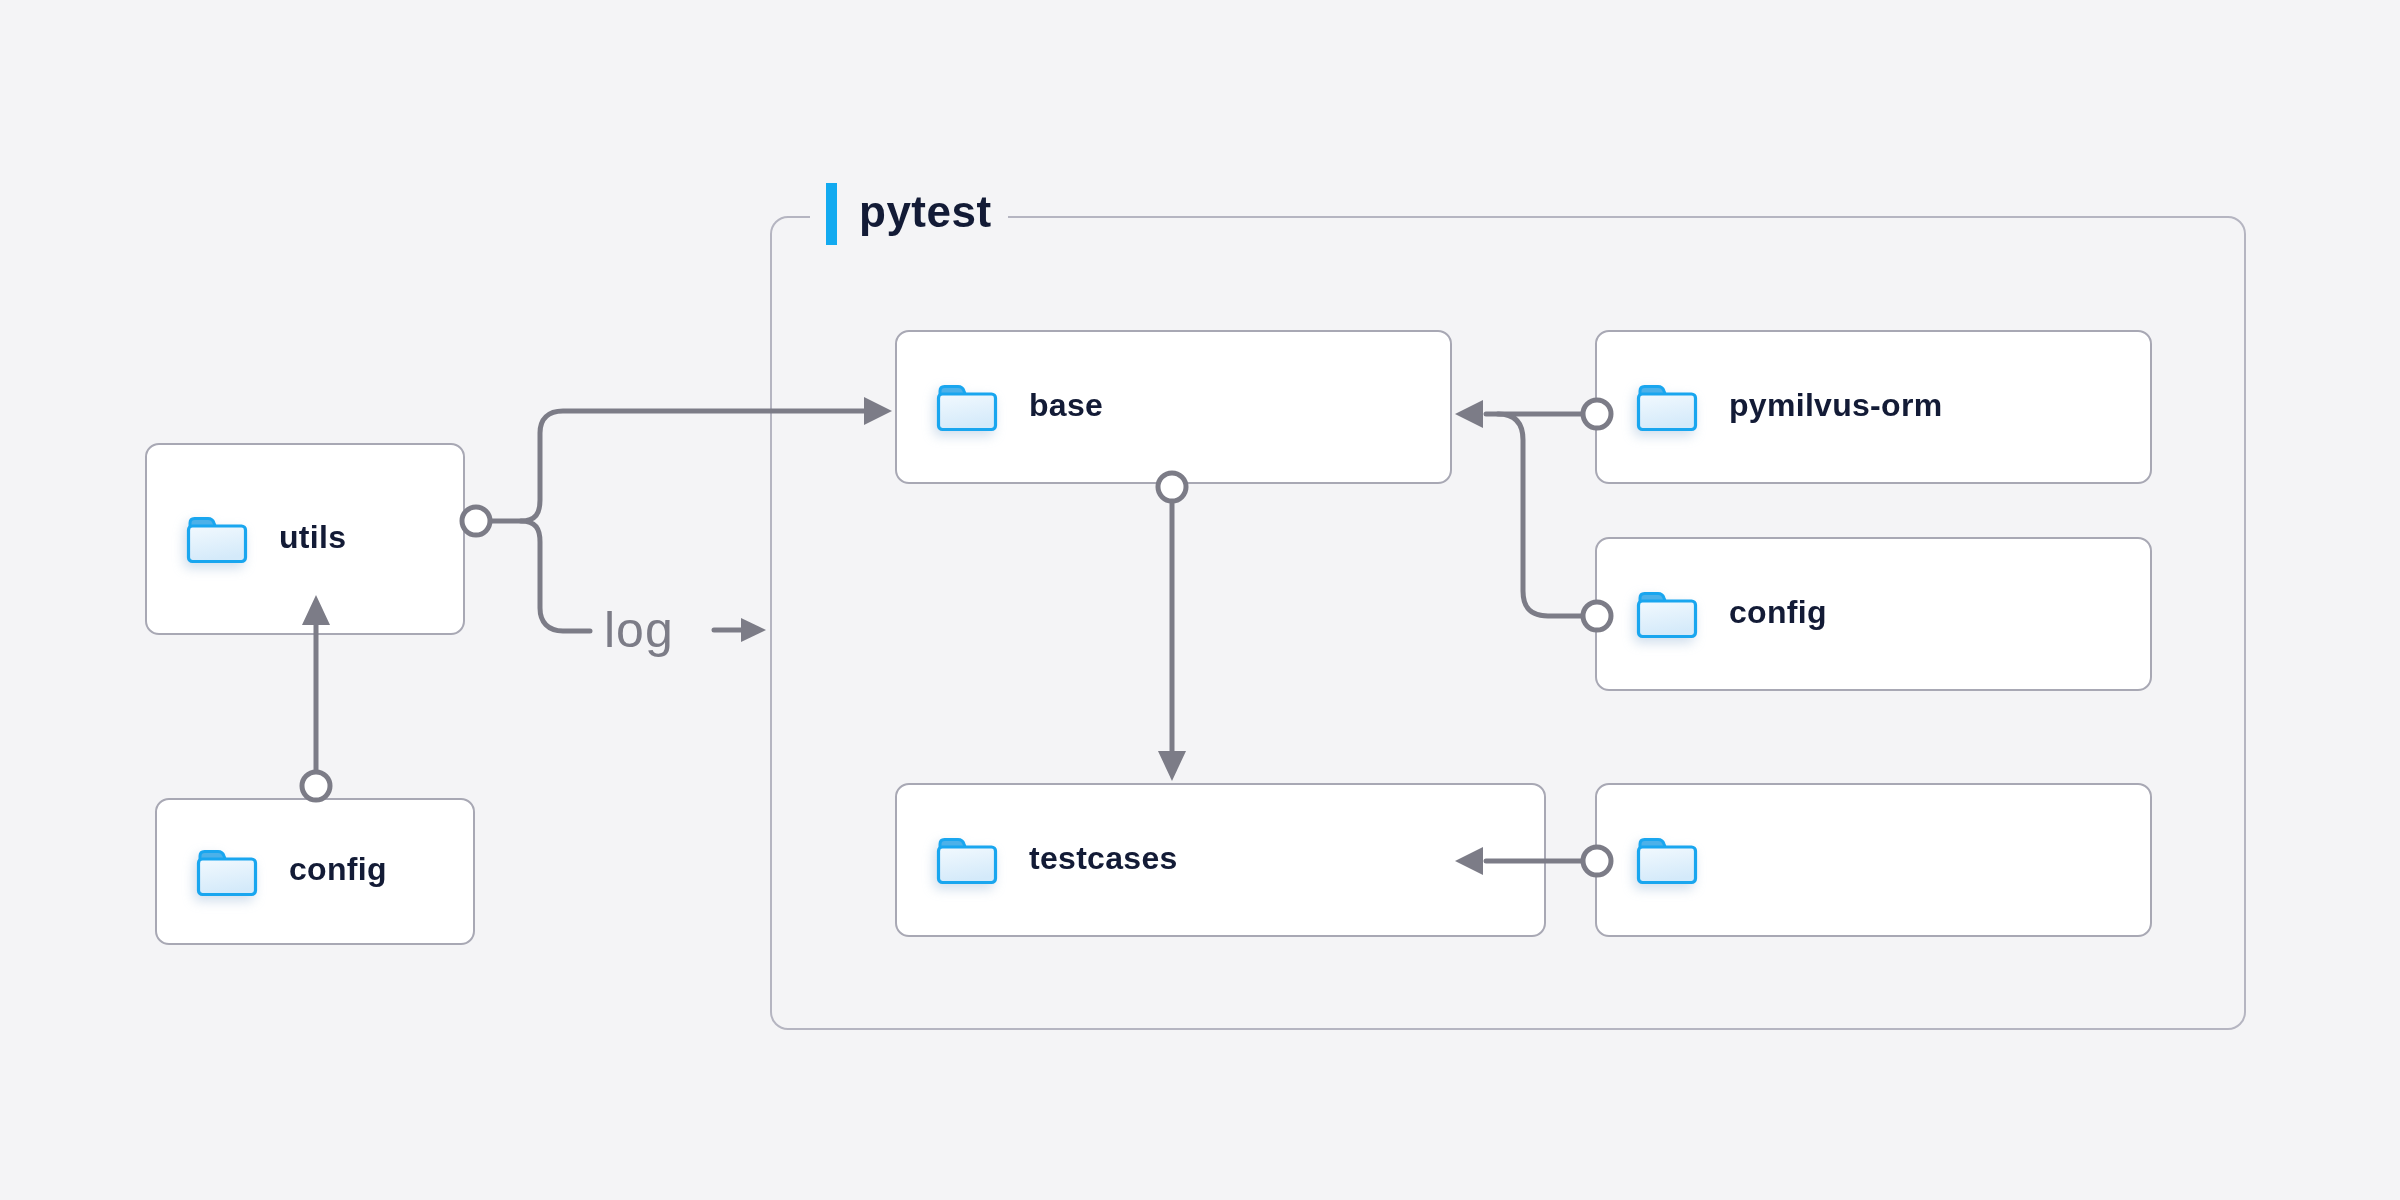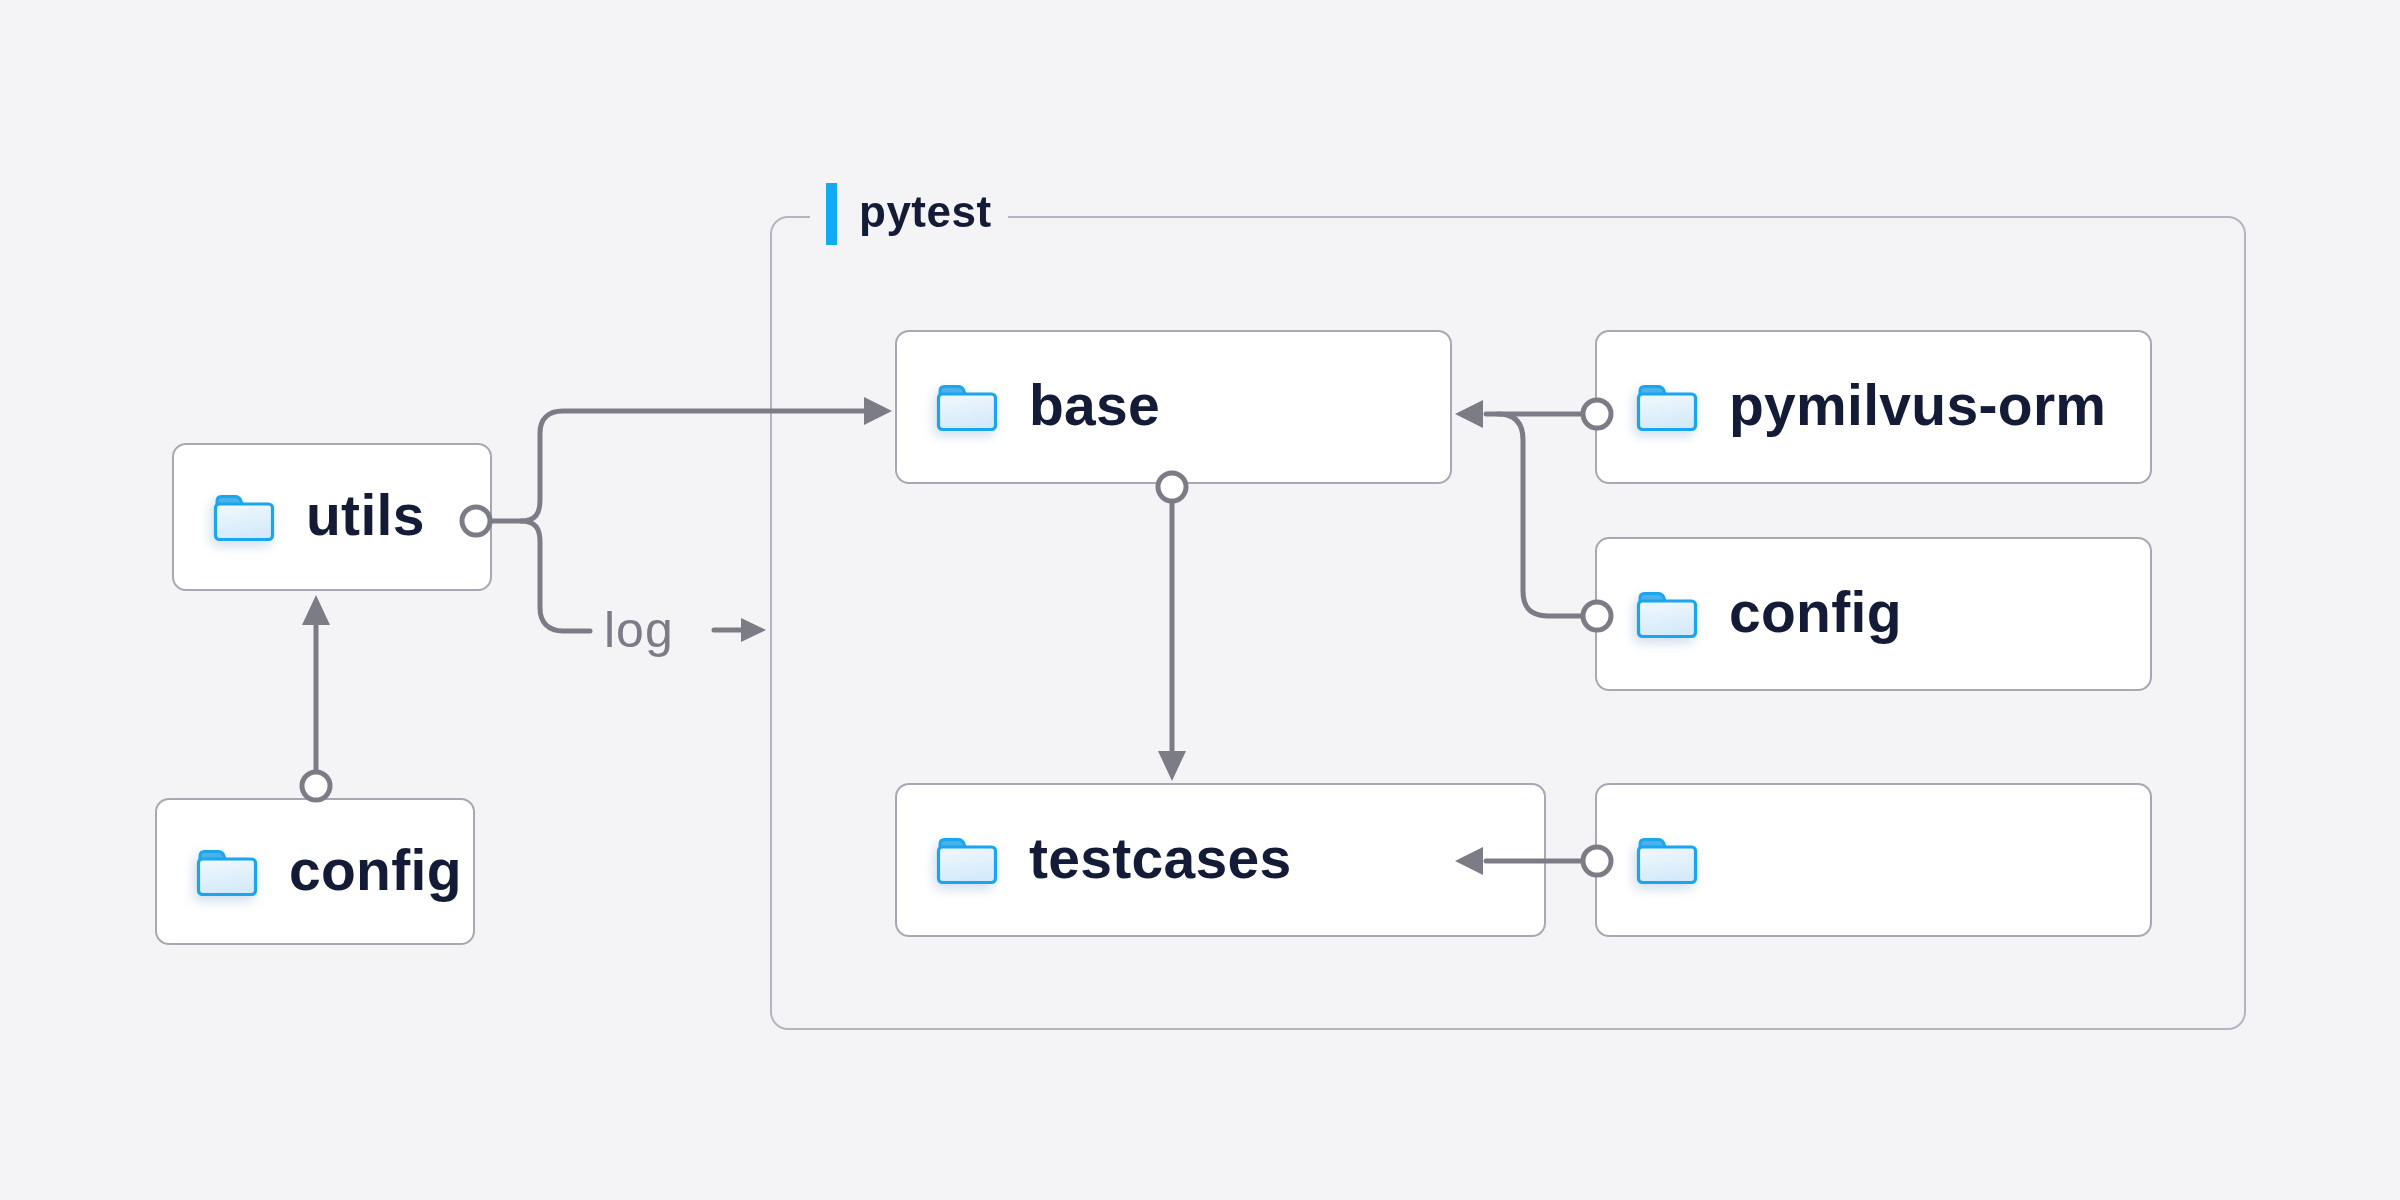--- a/index.html
+++ b/index.html
@@ -55,34 +55,34 @@
     border: 2.5px solid #a8a8b4;
     border-radius: 14px;
     box-sizing: border-box;
     display: flex;
     align-items: center;
     padding-left: 38px;
     gap: 30px;
     z-index: 2;
   }
   .node .label {
-    font-size: 57px;
+    font-size: 32px;
     font-weight: 700;
     color: #131b36;
     letter-spacing: 0.3px;
     white-space: nowrap;
     padding-bottom: 4px;
   }
   .folder {
     width: 64px; height: 52px;
     flex: none;
     filter: drop-shadow(-3px 5px 6px rgba(120,160,200,0.35));
   }
   
-  .node-utils     { left: 172px;  top: 443px; width: 320px; height: 148px; }
+  .node-utils     { left: 145px;  top: 443px; width: 320px; height: 192px; }
   .node-config    { left: 155px;  top: 787px; width: 320px; height: 147px; margin-top: 11px; }
   .node-base      { left: 895px;  top: 330px; width: 557px; height: 154px; }
   .node-pymilvus  { left: 1595px; top: 330px; width: 557px; height: 154px; }
   .node-check     { left: 1595px; top: 537px; width: 557px; height: 154px; }
   .node-testcases { left: 895px;  top: 783px; width: 651px; height: 154px; }
   .node-common    { left: 1595px; top: 783px; width: 557px; height: 154px; }
   
   .edge-label-log {
     position: absolute;
     left: 604px; top: 630px;

